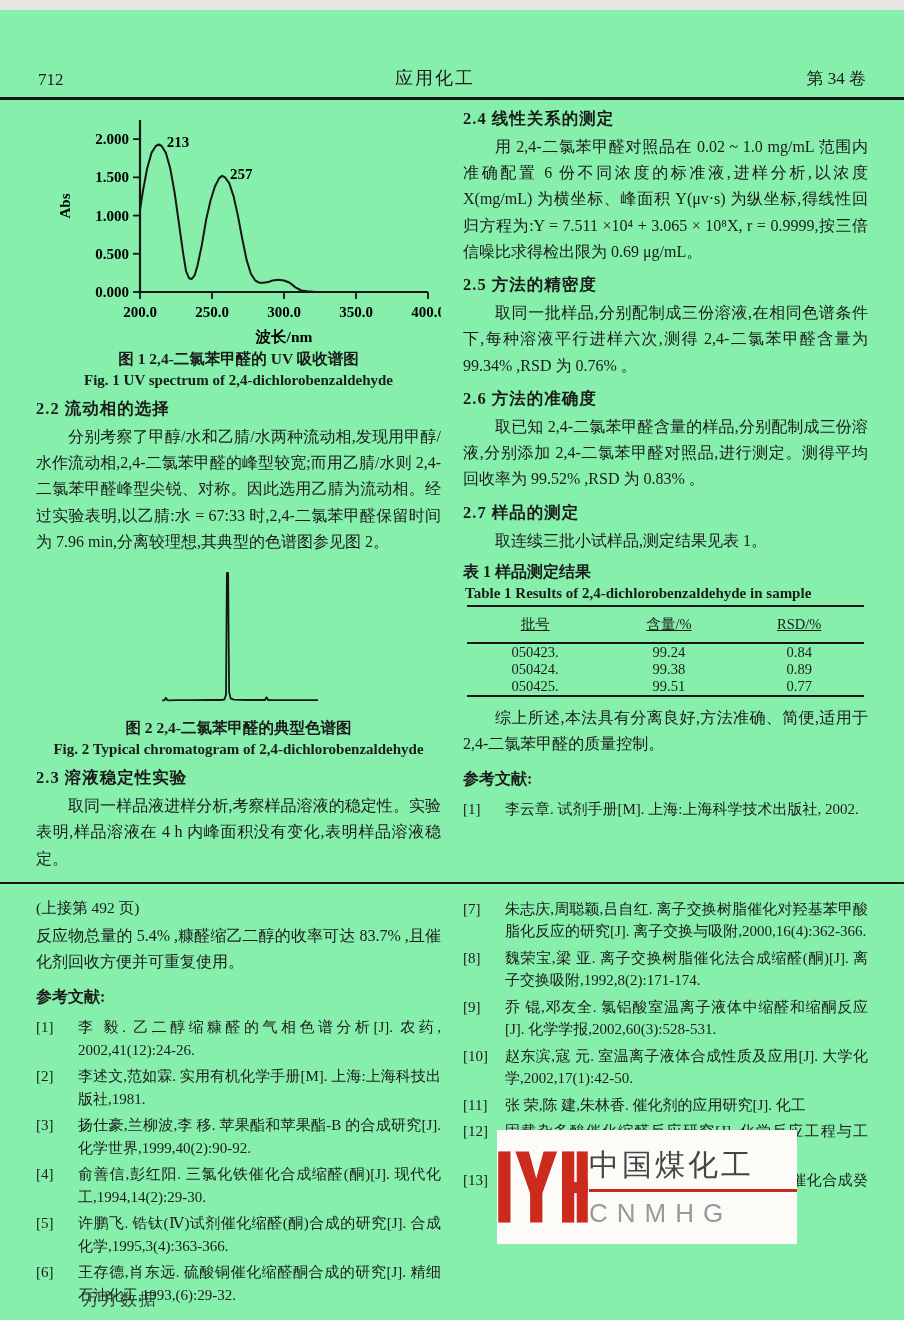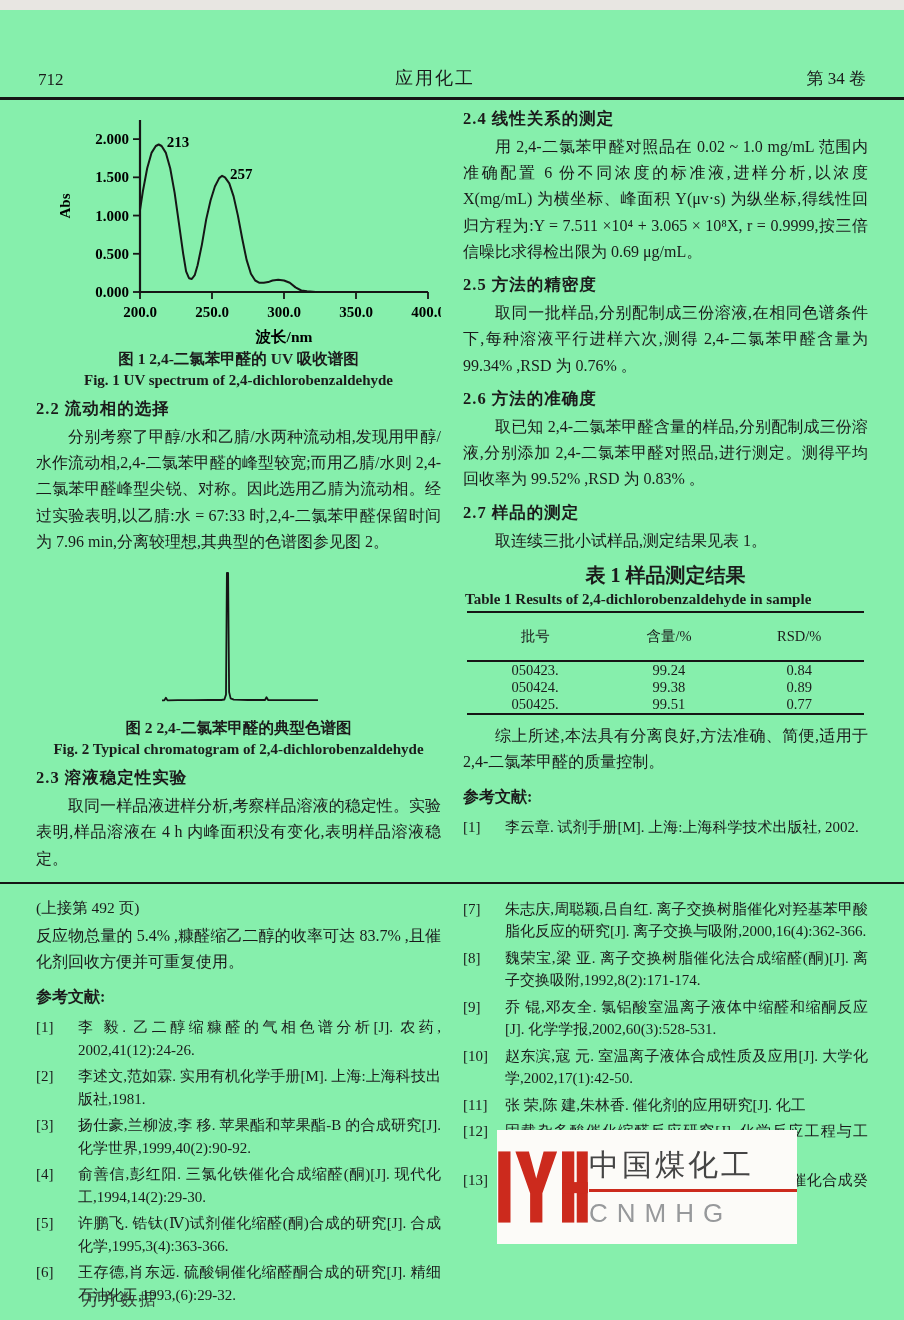--- a/index.html
+++ b/index.html
@@ -21,25 +21,25 @@
   .col { width:405px; flex:none; }
   
   .figure { text-align:center; }
   .figcap-zh { font-size:15.5px; font-weight:bold; margin-top:1px; }
   .figcap-en { font-size:15px; font-weight:bold; margin-top:2px; }
   
   .sec-title { font-size:16.5px; font-weight:bold; margin:9px 0 4px 0; letter-spacing:1px; }
   .para { font-size:16px; line-height:1.64; text-align:justify; text-indent:2em; }
   .para.noindent { text-indent:0; }
   
-  .tbl-title-zh { text-align:center; font-size:20px; font-weight:bold; margin-top:8px; }
+  .tbl-title-zh { text-align:left; font-size:16px; font-weight:bold; margin-top:8px; }
   .tbl-title-en { text-align:left; font-size:15px; font-weight:bold; margin:2px 0 3px 2px; }
   table.t1 { width:98%; margin:0 auto; border-collapse:collapse; font-size:14.5px; }
   table.t1 { border-top:2.5px solid #161616; border-bottom:2.5px solid #161616; }
-  table.t1 thead th { font-weight:normal; padding:14px 4px; border-bottom:2px solid #161616; }
+  table.t1 thead th { font-weight:normal; padding:8px 4px; border-bottom:2px solid #161616;text-decoration:underline; }
   table.t1 td { text-align:center; padding:0 4px; }
   
   .refs-heading { font-size:16px; font-weight:bold; margin:12px 0 8px 0; }
   .ref-item { display:flex; font-size:15px; line-height:1.5; margin-bottom:4px; }
   .ref-num { flex:none; width:42px; }
   .ref-text { flex:1; text-align:justify; }
   
   .mid-divider { border-top:2.5px solid #161616; margin:10px 0 8px 0; }
   .cont-note { font-size:15.5px; margin:2px 0 4px 0; }
   

